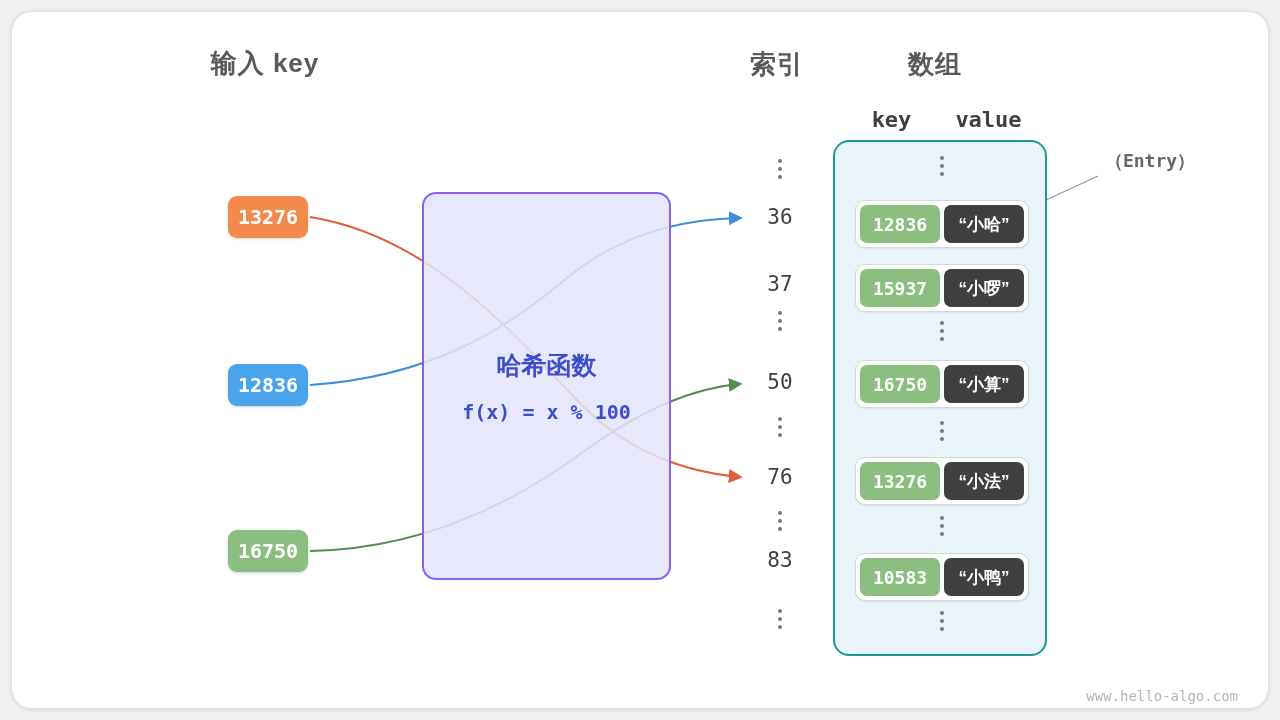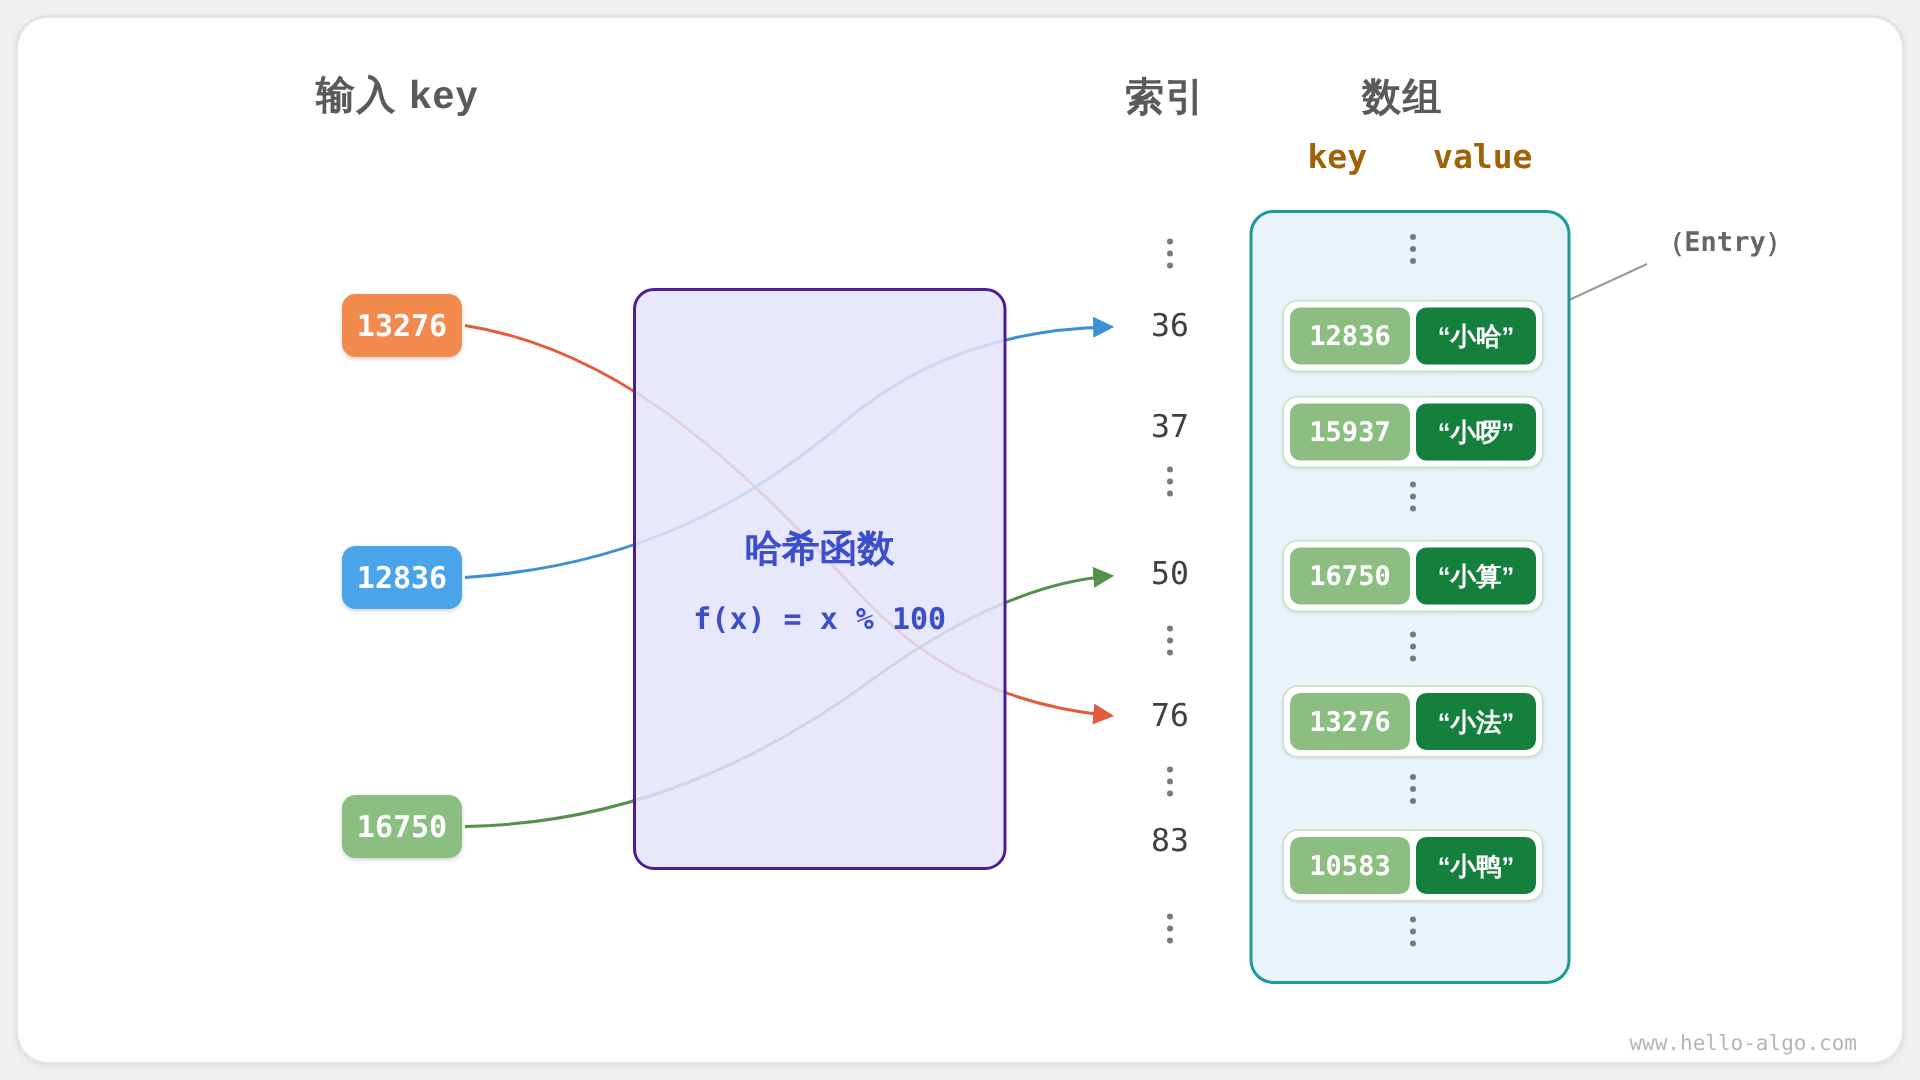--- a/index.html
+++ b/index.html
@@ -12,35 +12,35 @@
   .card{
     position:absolute;left:10px;top:10px;width:1256px;height:696px;
     background:#ffffff;border:2px solid #e2e4e8;border-radius:22px;
     box-shadow:0 1px 4px rgba(0,0,0,.06);
   }
   .layer{position:absolute;left:0;top:0;width:1280px;height:720px;pointer-events:none;}
   .title{position:absolute;font-weight:bold;color:#5a5a5a;font-size:26px;text-align:center;letter-spacing:1px;}
   .t-input{left:150px;top:46px;width:230px;}
   .t-index{left:737px;top:47px;width:80px;}
   .t-array{left:885px;top:47px;width:100px;}
-  .kvh{position:absolute;left:843px;top:93px;width:194px;display:flex;
-       font-family:"DejaVu Sans Mono",monospace;font-weight:bold;font-size:22px;color:#a16207;}
+  .kvh{position:absolute;left:843px;top:107px;width:194px;display:flex;
+       font-family:"DejaVu Sans Mono",monospace;font-weight:bold;font-size:22px;color:#404040;}
   .kvh span{flex:1;text-align:center;}
   .inbox{
     position:absolute;width:80px;height:42px;border-radius:9px;color:#fff;
     font-family:"DejaVu Sans Mono",monospace;font-weight:bold;font-size:20px;
     display:flex;align-items:center;justify-content:center;
     box-shadow:0 1px 3px rgba(0,0,0,.18);
   }
   .box-orange{left:228px;top:196px;background:#f28a4d;}
   .box-blue{left:228px;top:364px;background:#4aa4ea;}
   .box-green{left:228px;top:530px;background:#8cbe82;}
   .hashbox{
     position:absolute;left:422px;top:192px;width:245px;height:384px;
-    background:rgba(227,228,250,0.86);border:2px solid #4c1d95;border-radius:14px;
+    background:rgba(227,228,250,0.86);border:2px solid #8b5cf6;border-radius:14px;
     display:flex;flex-direction:column;align-items:center;justify-content:center;gap:18px;
   }
   .hash-title{font-size:25px;font-weight:bold;color:#3c4ec9;}
   .hash-formula{font-size:20px;font-weight:bold;color:#3c4ec9;font-family:"DejaVu Sans Mono",monospace;}
   .idx{position:absolute;width:60px;left:750px;text-align:center;
        font-family:"DejaVu Sans Mono",monospace;font-size:21px;color:#404040;}
   .dots{position:absolute;display:flex;flex-direction:column;align-items:center;gap:4px;width:20px;}
   .dots span{width:4px;height:4px;border-radius:50%;background:#787878;display:block;}
   .idx-dots{left:770px;}
   .array-panel{
@@ -49,21 +49,21 @@
   }
   .p-dots{left:97px;}
   .entry{
     position:absolute;left:20px;width:174px;height:48px;background:#ffffff;
     border:1px solid #c9dfc9;border-radius:10px;display:flex;gap:4px;padding:4px;
     box-sizing:border-box;box-shadow:0 1px 2px rgba(0,0,0,.08);
   }
   .entry .k{flex:1;background:#8cbe82;border-radius:7px;color:#fff;
     font-family:"DejaVu Sans Mono",monospace;font-weight:bold;font-size:18px;
     display:flex;align-items:center;justify-content:center;}
-  .entry .v{flex:1;background:#15803d;border-radius:7px;color:#fff;font-weight:bold;font-size:17px;
+  .entry .v{flex:1;background:#404040;border-radius:7px;color:#fff;font-weight:bold;font-size:17px;
     display:flex;align-items:center;justify-content:center;}
   .anno{position:absolute;left:1072px;top:142px;width:156px;text-align:center;color:#666;font-weight:bold;}
   .anno .l1{font-size:20px;}
   .anno .l2{font-size:18px;font-family:"DejaVu Sans Mono",monospace;margin-top:7px;text-align:center;}
   .watermark{position:absolute;right:42px;bottom:16px;
     font-family:"DejaVu Sans Mono",monospace;font-size:14px;color:#b5b5b5;}
 </style>
 </head>
 <body>
 

